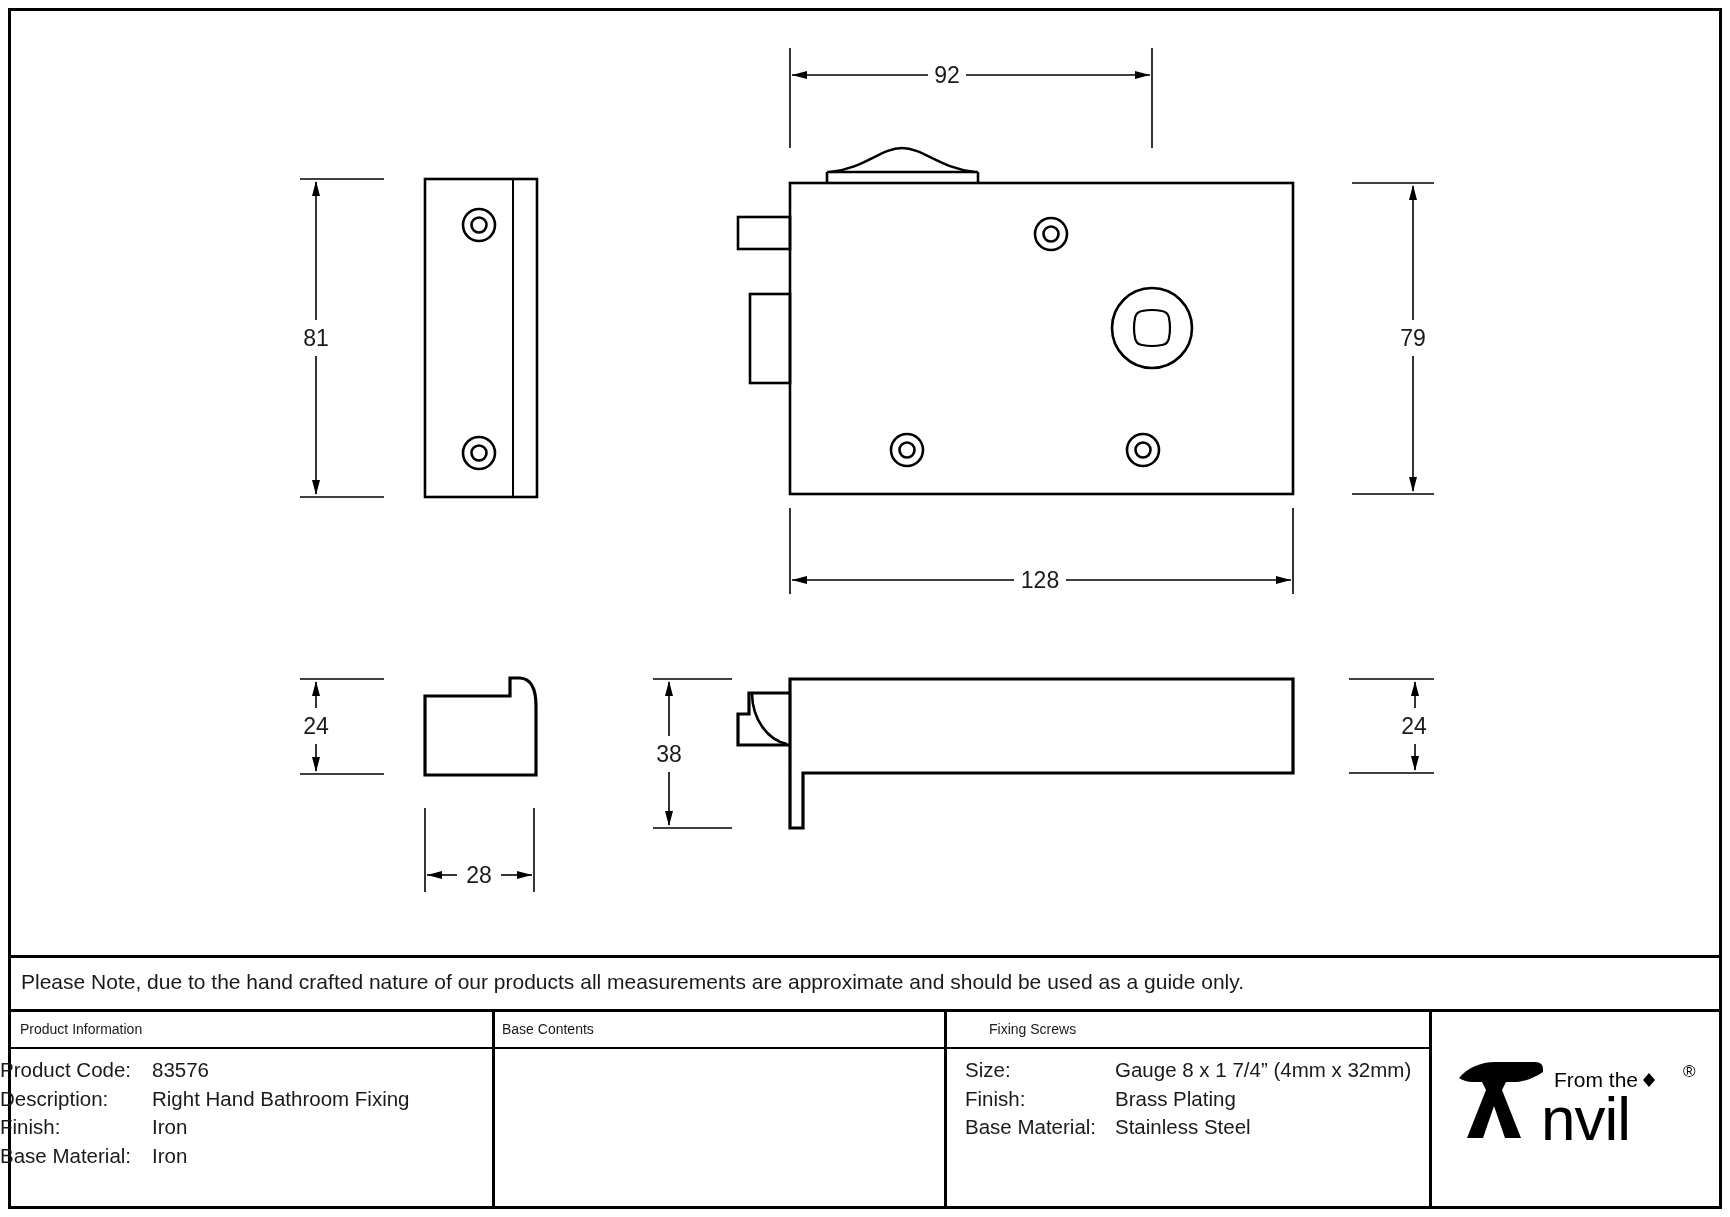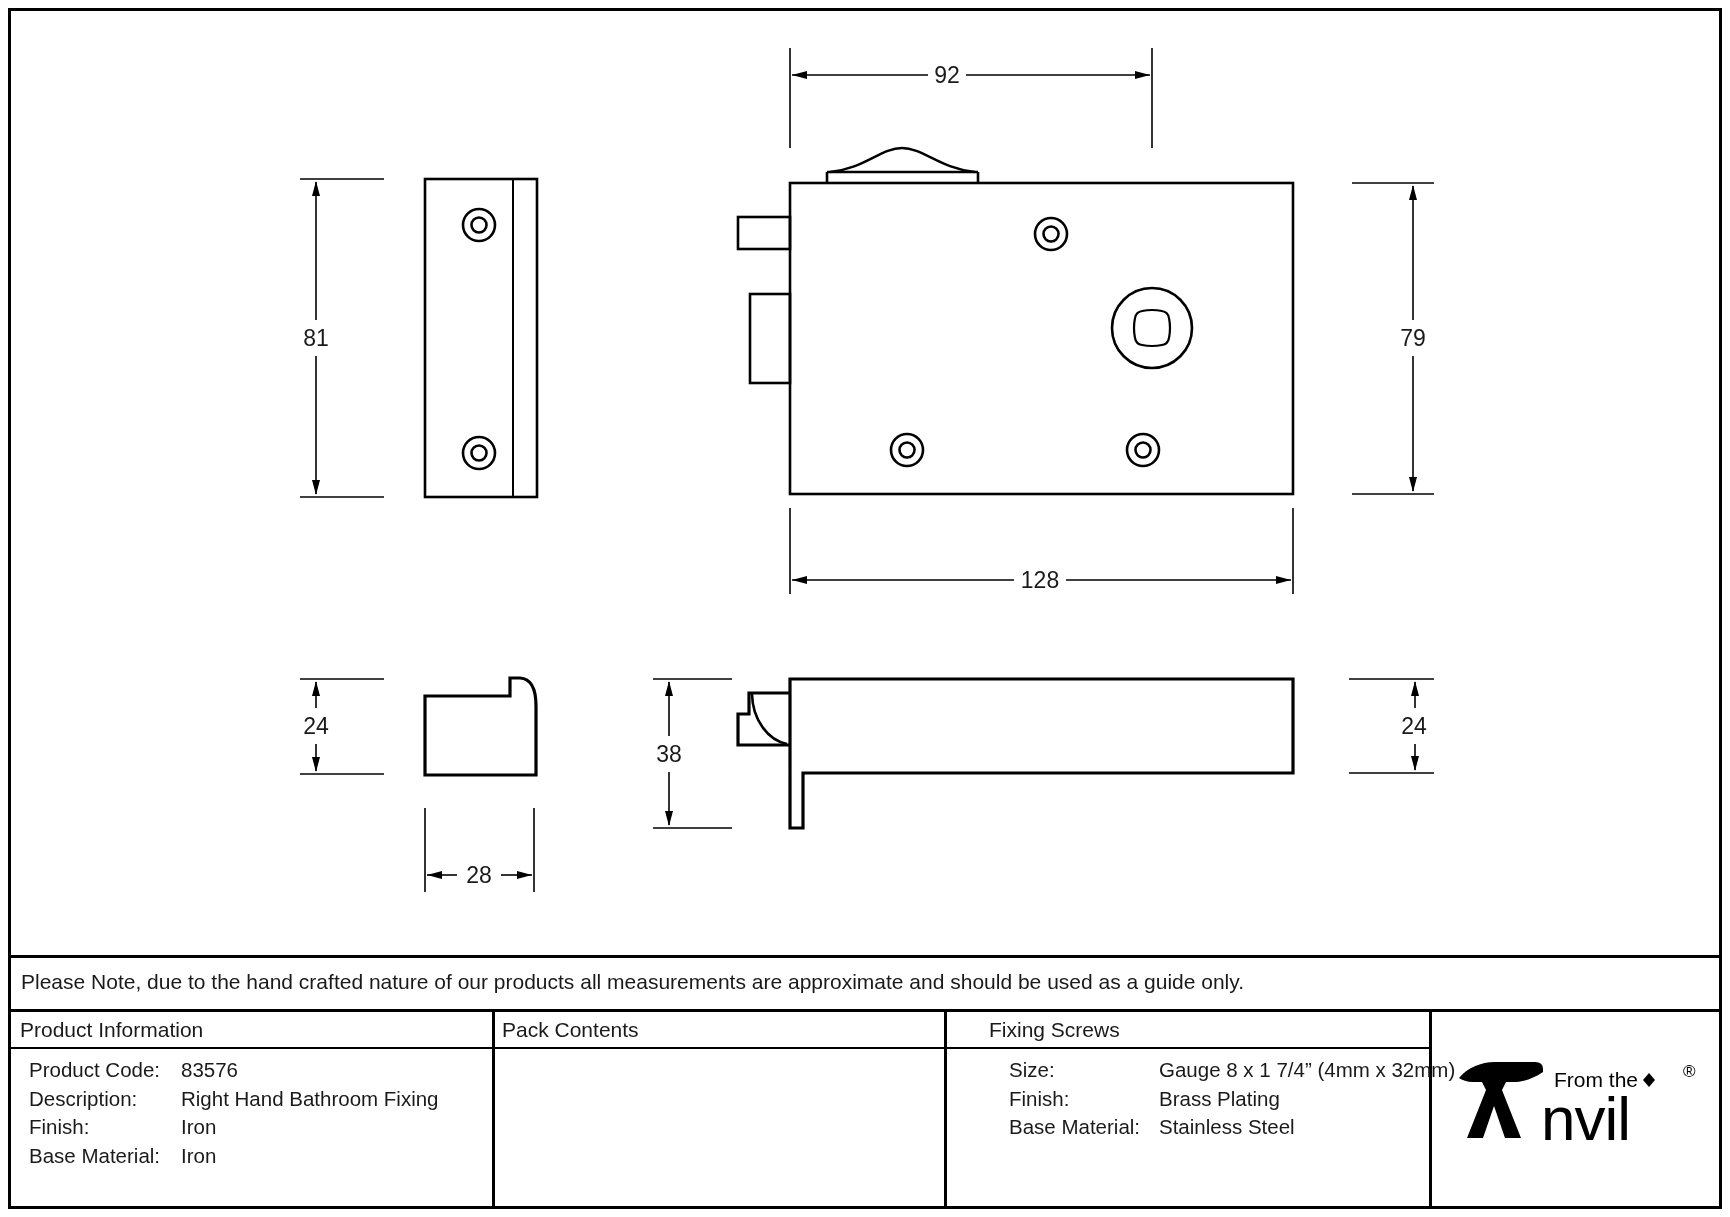--- a/index.html
+++ b/index.html
@@ -5,26 +5,26 @@
   html,body{margin:0;padding:0;background:#e8e8e8;}
   #sheet{
     position:relative;width:1730px;height:1217px;background:#ffffff;
     font-family:"Liberation Sans",sans-serif;color:#1a1a1a;overflow:hidden;
   }
   #frame{position:absolute;left:8px;top:8px;width:1708px;height:1195px;border:3px solid #000;}
   svg text{font-family:"Liberation Sans",sans-serif;}
   .hline,.vline{position:absolute;background:#000;}
   .note-bar{position:absolute;left:11px;right:11px;top:955px;height:44px;line-height:54px;
     font-size:21px;padding-left:10px;white-space:nowrap;}
-  .th{position:absolute;top:1009px;height:41px;line-height:41px;font-size:21px;white-space:nowrap;text-align:right;}
+  .th{position:absolute;top:1009px;height:41px;line-height:41px;font-size:14px;white-space:nowrap;text-align:right;}
   .cellblock{position:absolute;top:1056px;font-size:20.5px;}
-  .row{display:flex;height:28.5px;line-height:28.5px;white-space:nowrap;padding-left:29px;}
+  .row{display:flex;height:28.5px;line-height:28.5px;white-space:nowrap;}
   .row .lbl{display:inline-block;flex:0 0 auto;}
   #col1 .lbl{width:152px;}
-  #col3 .lbl{width:150px;margin-left:15px;}
+  #col3 .lbl{width:150px;}
   #logo-svg{position:absolute;left:1445px;top:1050px;}
 </style>
 </head>
 <body>
 
 <div id="sheet">
   <div id="frame"></div>
 
   
   <svg width="1730" height="955" viewBox="0 0 1730 955">
@@ -164,21 +164,21 @@
 
   
   <div class="hline" style="left:8px;width:1714px;top:1009px;height:3px;"></div>
   <div class="hline" style="left:11px;width:1419px;top:1047px;height:2px;"></div>
   <div class="vline" style="left:492px;top:1009px;height:197px;width:3px;"></div>
   <div class="vline" style="left:944px;top:1009px;height:197px;width:3px;"></div>
   <div class="vline" style="left:1429px;top:1009px;height:197px;width:3px;"></div>
 
   
   <div class="th" style="left:20px;">Product Information</div>
-  <div class="th" style="left:502px;">Pack Contents</div>
+  <div class="th" style="left:502px;">Base Contents</div>
   <div class="th" style="left:965px;margin-left:24px;">Fixing Screws</div>
 
   <div class="cellblock" id="col1">
     <div class="row">
       <span class="lbl">Product Code:</span>
       <span class="val">83576</span>
     </div>
     <div class="row">
       <span class="lbl">Description:</span>
       <span class="val">Right Hand Bathroom Fixing</span>

